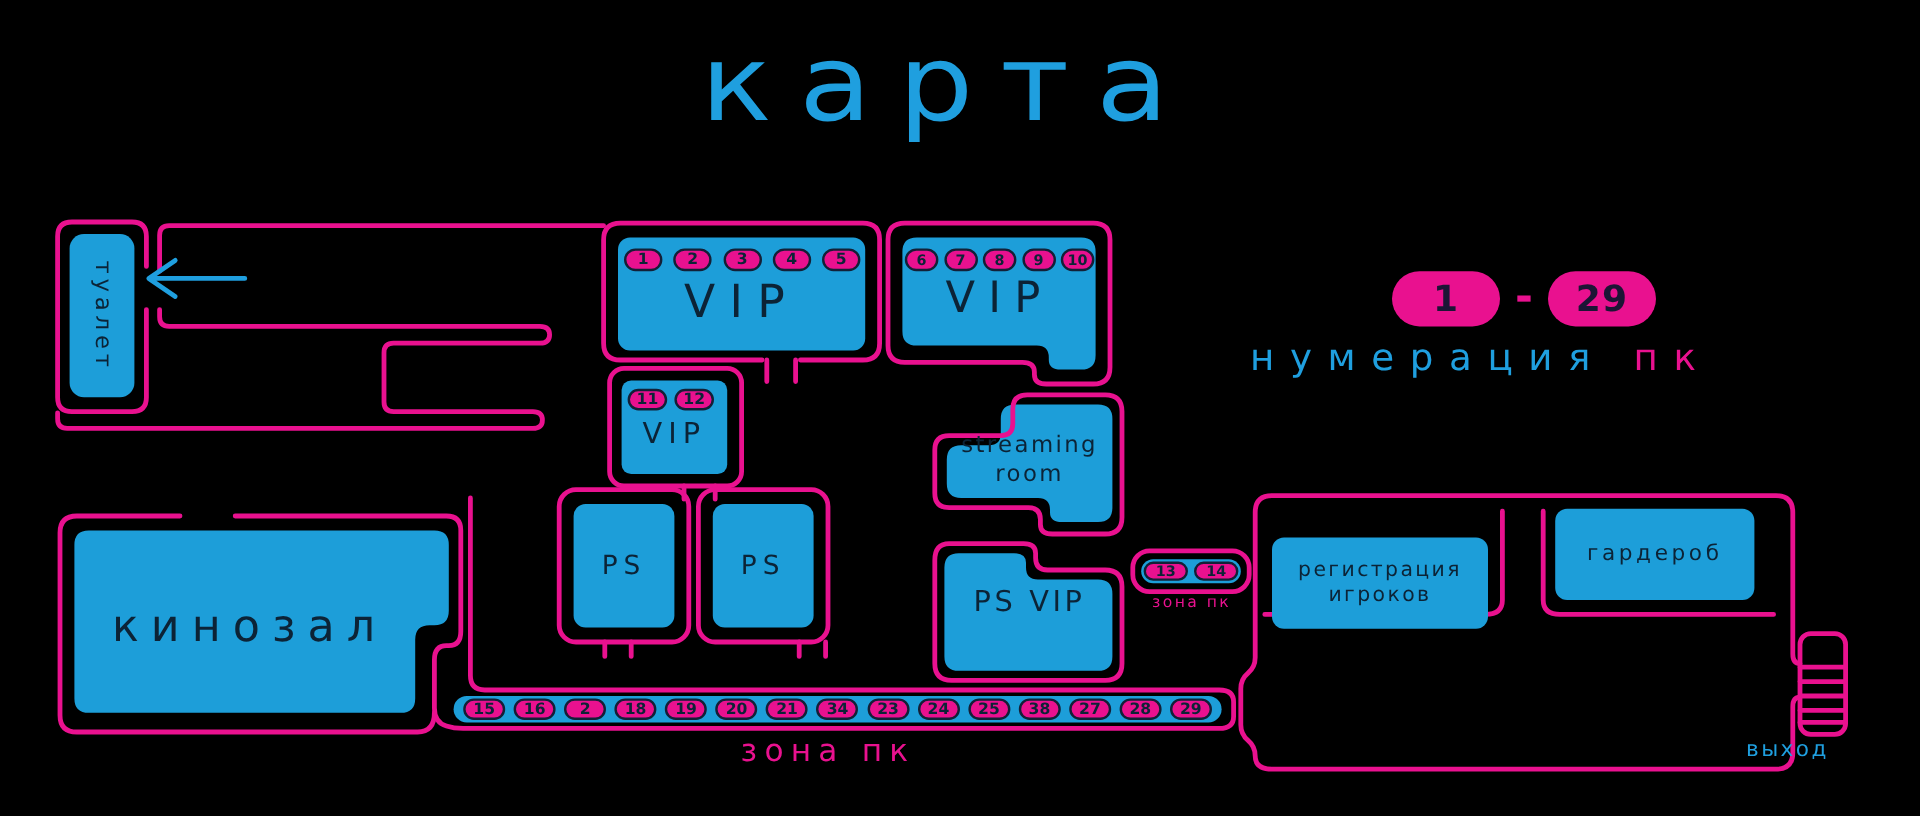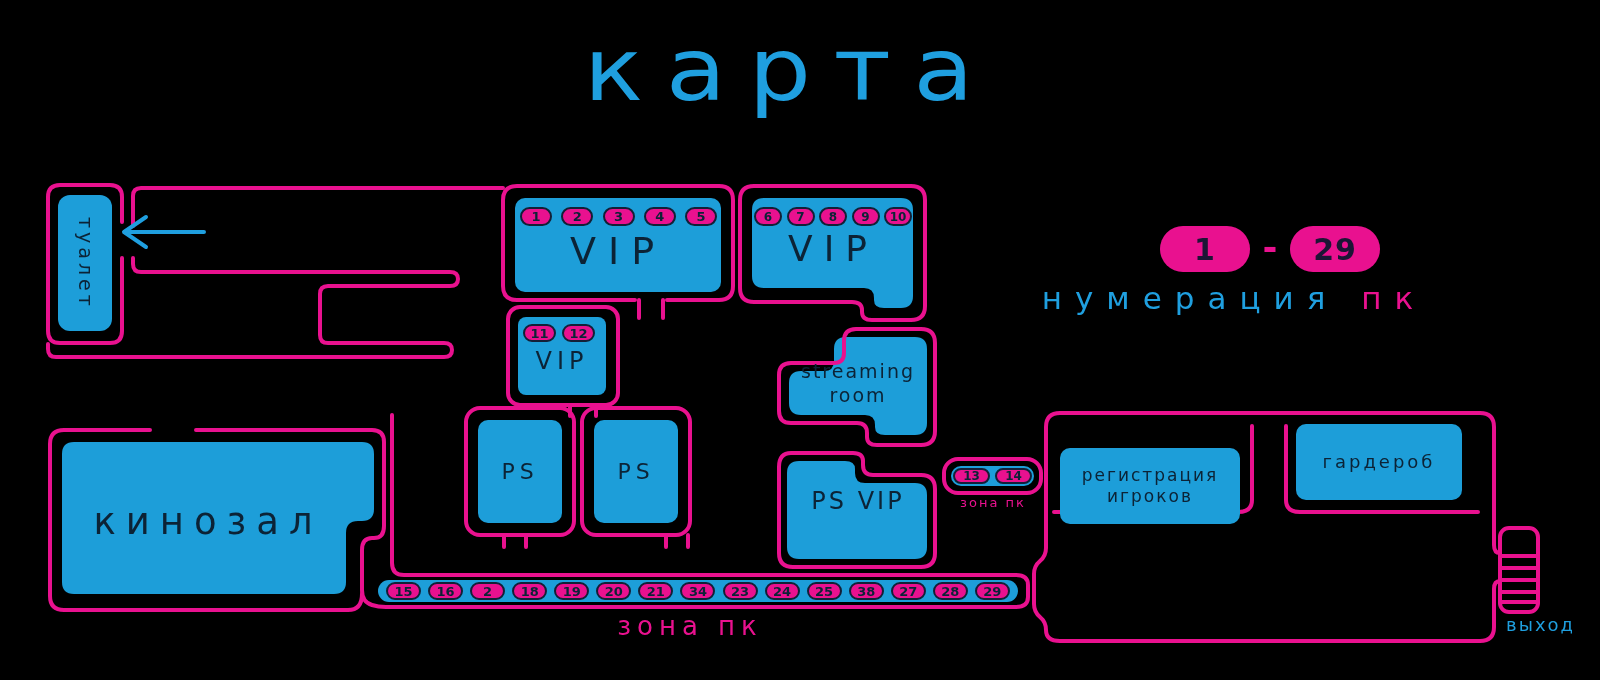--- a/index.html
+++ b/index.html
@@ -69,21 +69,21 @@
   .bar-strip{left:378px;top:580px;width:640px;height:22px;border-radius:11px;
     background:var(--room-blue);padding:0 8px;z-index:2;}
   .bar-strip .pill{width:35px;height:18px;font-size:13px;border-radius:9px;}
   .mid-strip{left:951px;top:466px;width:83px;height:20px;border-radius:10px;
     background:var(--room-blue);padding:0 2px;z-index:2;}
   .mid-strip .pill{width:37px;height:16px;font-size:12px;border-radius:8px;text-align:right;}
 
   .zone-label{color:var(--outline-pink);text-align:center;}
   .zone-mid{left:941px;top:495px;width:104px;font-size:13px;letter-spacing:2px;}
   .zone-bottom{left:570px;top:611px;width:240px;font-size:26px;letter-spacing:6px;}
-  .exit-label{left:1455px;top:614px;width:120px;text-align:right;
+  .exit-label{left:1455px;top:614px;width:120px;text-align:left;
     color:var(--accent-cyan);font-size:18px;letter-spacing:2px;}
 
   .legend-pill{
     background:var(--outline-pink);color:#1c1535;border-radius:23px;
     display:flex;align-items:center;justify-content:center;
     font-size:30px;font-weight:bold;letter-spacing:1px;
   }
   .legend-start{left:1160px;top:226px;width:90px;height:46px;}
   .legend-end{left:1290px;top:226px;width:90px;height:46px;}
   .legend-sep{left:1250px;top:224px;width:40px;height:46px;display:flex;align-items:center;

